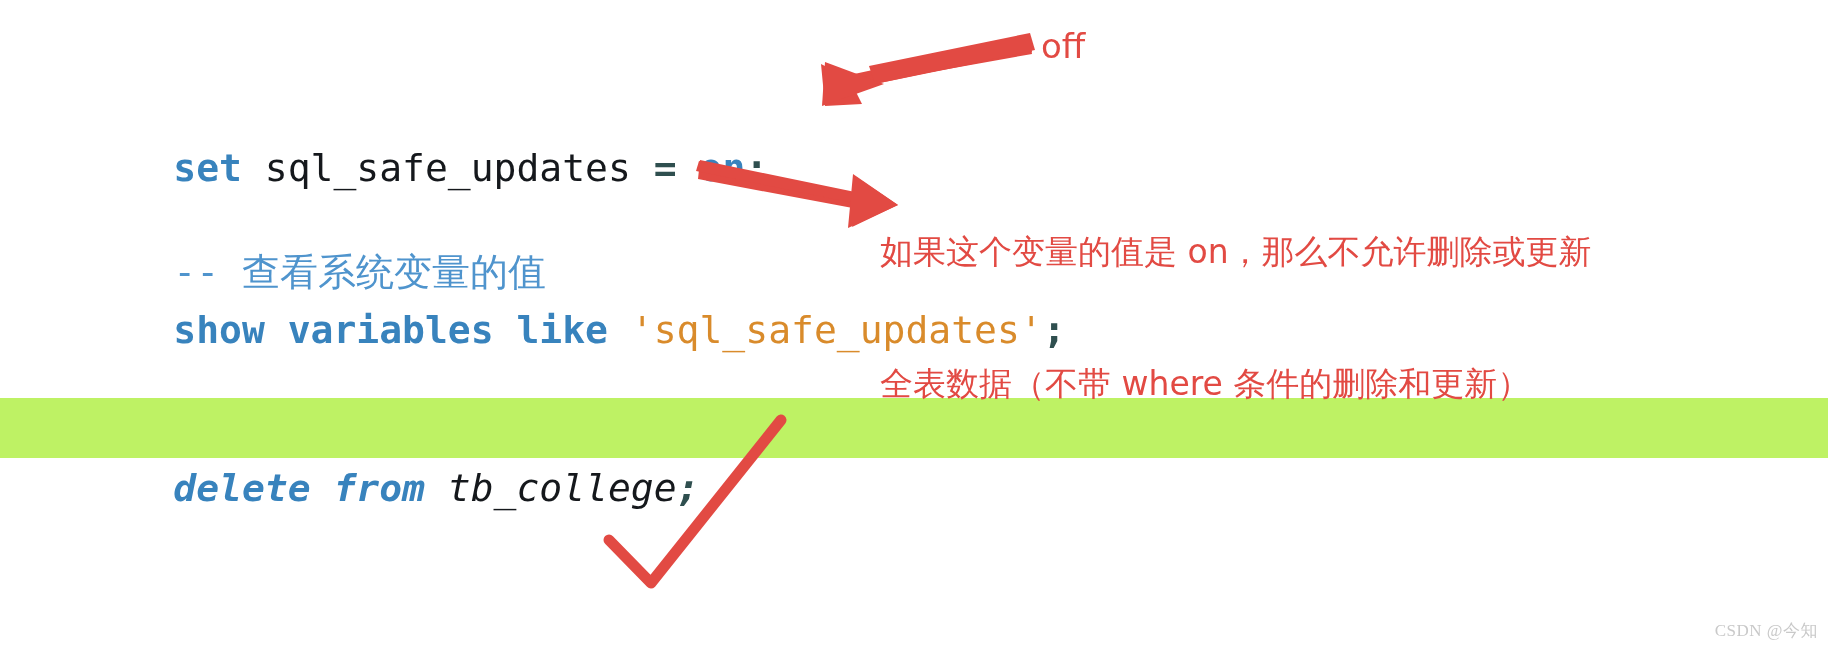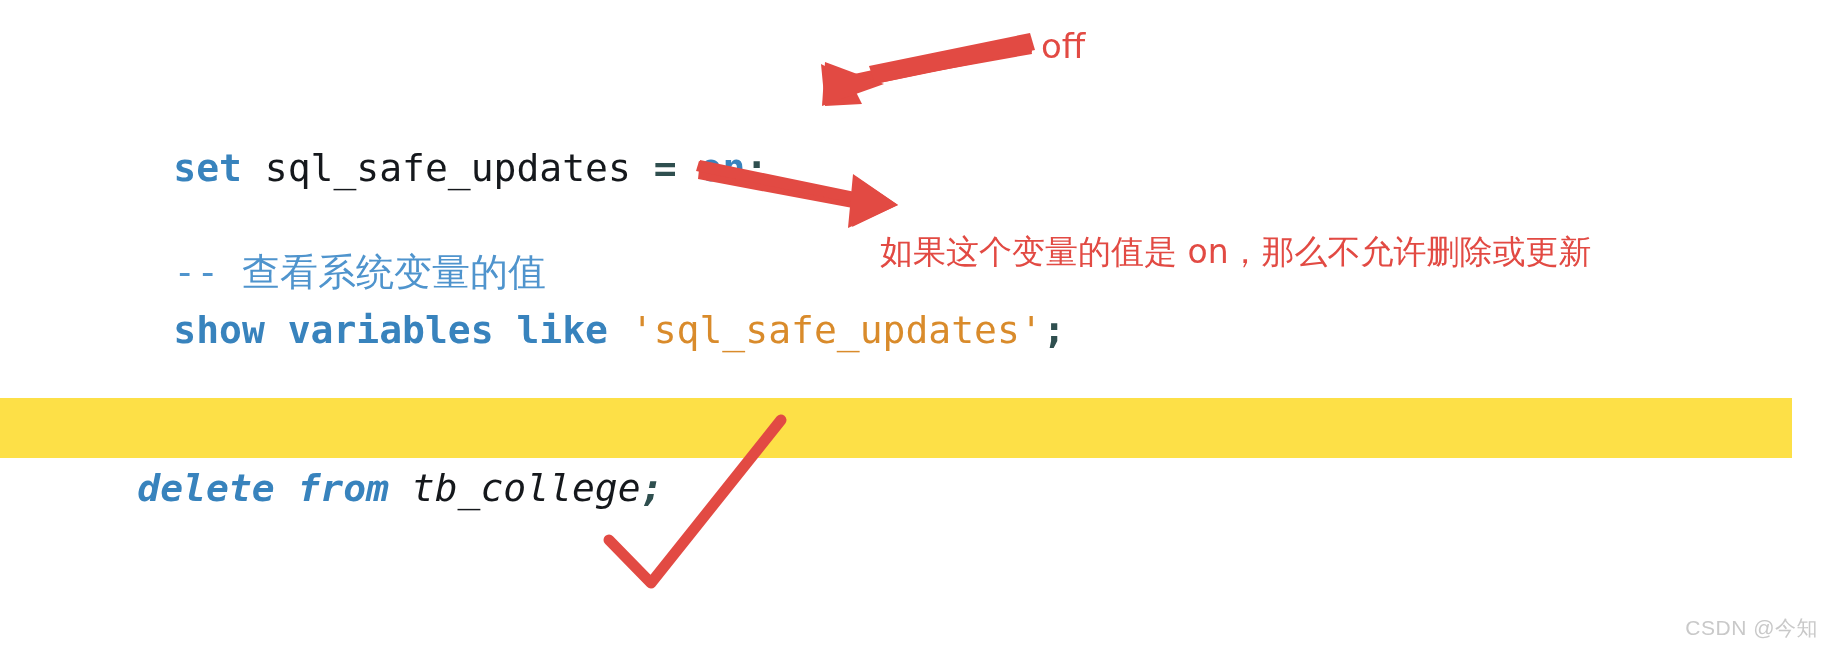--- a/index.html
+++ b/index.html
@@ -32,22 +32,23 @@
   }
   .code-line {
     position: absolute;
     left: 36px;
     white-space: pre;
     height: 60px;
     line-height: 60px;
   }
   .code-line.highlighted {
     left: 0;
+    padding-left: 36px;
     width: 1792px;
-    background: #fde047;
+    background: #bef264;
     font-style: italic;
   }
 
   .tok-comment { color: #4f94cd; }
   .tok-keyword { color: #3883bd; font-weight: bold; }
   .tok-plain   { color: #15181c; }
   .tok-string  { color: #d98b2b; }
   .tok-punct   { color: #2f4f4f; font-weight: bold; }
   .tok-op      { color: #2f4f4f; font-weight: bold; }
 
@@ -78,22 +79,22 @@
     font-size: 33px;
     line-height: 44px;
   }
 
   
   .watermark {
     position: absolute;
     right: 10px;
     bottom: 6px;
     color: #c9c9c9;
-    font-size: 21px;
-    font-family: Liberation Sans, sans-serif;
+    font-size: 17px;
+    font-family: Liberation Serif, serif;
     letter-spacing: 0.5px;
   }
 </style>
 </head>
 <body>
 
 <div id="canvas">
 
   <div class="code-block">
 
@@ -139,19 +140,20 @@
 
       <g>
         <path d="M 609 540 L 651 583 L 781 420" fill="none" stroke="#e24a43" stroke-width="11" stroke-linecap="round" stroke-linejoin="round"></path>
       </g>
     </svg>
 
     <div class="anno-text" id="anno-off">off</div>
 
     <div class="anno-text" id="anno-note">
       <div>如果这个变量的值是 on，那么不允许删除或更新</div>
+      <div>全表数据（不带 where 条件的删除和更新）</div>
     </div>
 
   </div>
 
   <div class="watermark">CSDN @今知</div>
 
 </div>
 
 </body></html>

